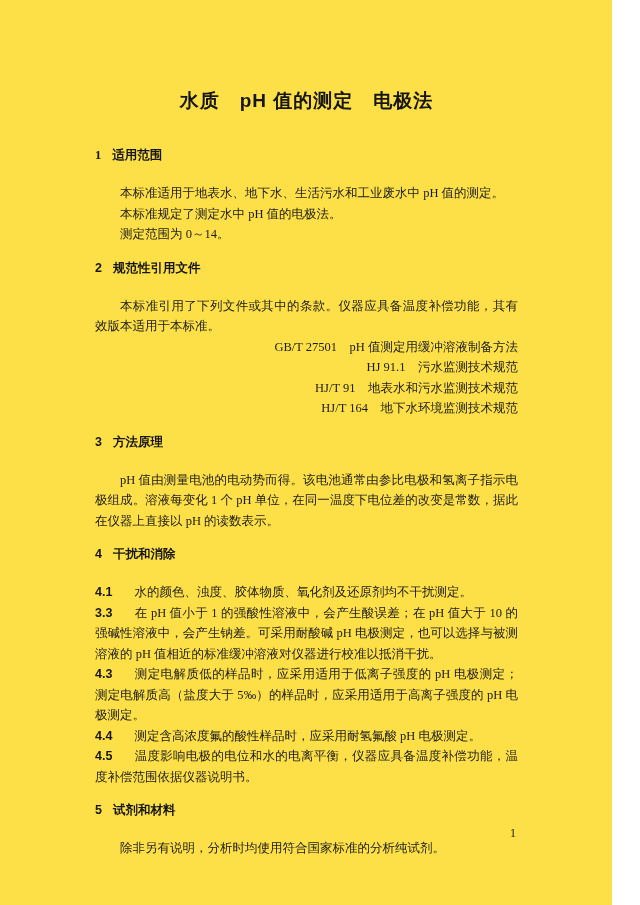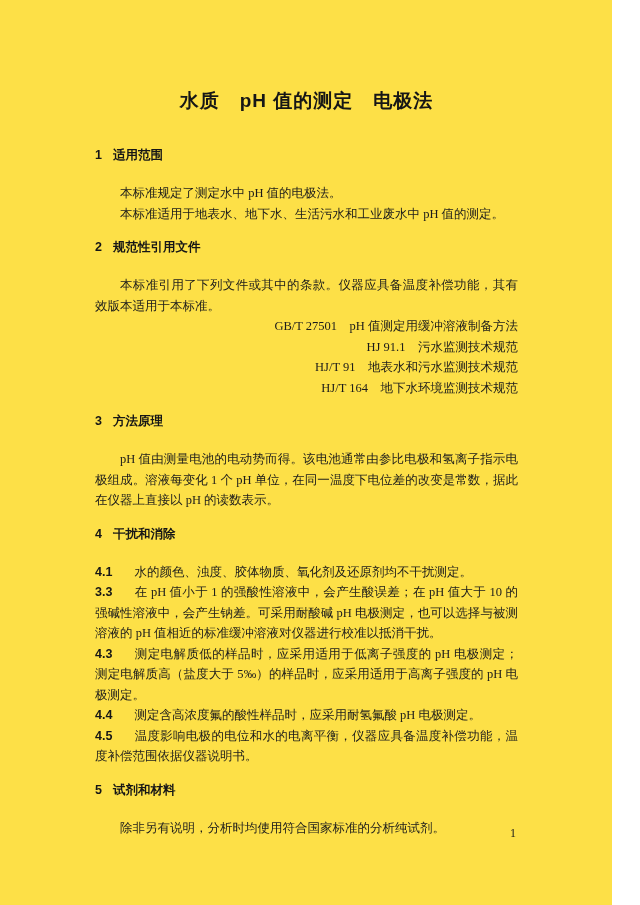--- a/index.html
+++ b/index.html
@@ -28,21 +28,21 @@
   }
   .sec-heading {
     margin: 15px 0 20px 0;
     font-family: "Liberation Sans", "DejaVu Sans", sans-serif;
     font-weight: 700;
     font-size: 12.5px;
     line-height: 16px;
     color: #161616;
   }
   .sec-heading .sec-num { margin-right: 11px; }
-  .section:first-of-type .sec-heading { margin-top: 10px; }
+  .section:first-of-type .sec-heading { margin-top: 10px; font-family: Liberation Serif, serif; }
   p.para {
     margin: 0;
     text-align: justify;
   }
   p.indent { text-indent: 25px; }
   p.ref { padding-left: 25px; text-align: right; }
   p.clause { margin: 0; text-align: justify; }
   .clause-num {
     font-family: "Liberation Sans", "DejaVu Sans", sans-serif;
     font-weight: 700;
@@ -61,22 +61,23 @@
 <body>
 
 <div class="page">
 
   <h1 class="doc-title">水质　pH 值的测定　电极法</h1>
 
   <div class="section">
     <h2 class="sec-heading">
       <span class="sec-num">1</span><span class="sec-title">适用范围</span>
     </h2>
+    <p class="para indent">本标准适用于地表水、地下水、生活污水和工业废水中 pH 值的测定。</p>
     <p class="para indent">本标准规定了测定水中 pH 值的电极法。</p>
-    <p class="para indent">本标准适用于地表水、地下水、生活污水和工业废水中 pH 值的测定。</p>
+    <p class="para indent">测定范围为 0～14。</p>
   </div>
 
   <div class="section">
     <h2 class="sec-heading">
       <span class="sec-num">2</span><span class="sec-title">规范性引用文件</span>
     </h2>
     <p class="para indent">本标准引用了下列文件或其中的条款。仪器应具备温度补偿功能，其有效版本适用于本标准。</p>
     <p class="para ref">GB/T 27501　pH 值测定用缓冲溶液制备方法</p>
     <p class="para ref">HJ 91.1　污水监测技术规范</p>
     <p class="para ref">HJ/T 91　地表水和污水监测技术规范</p>

